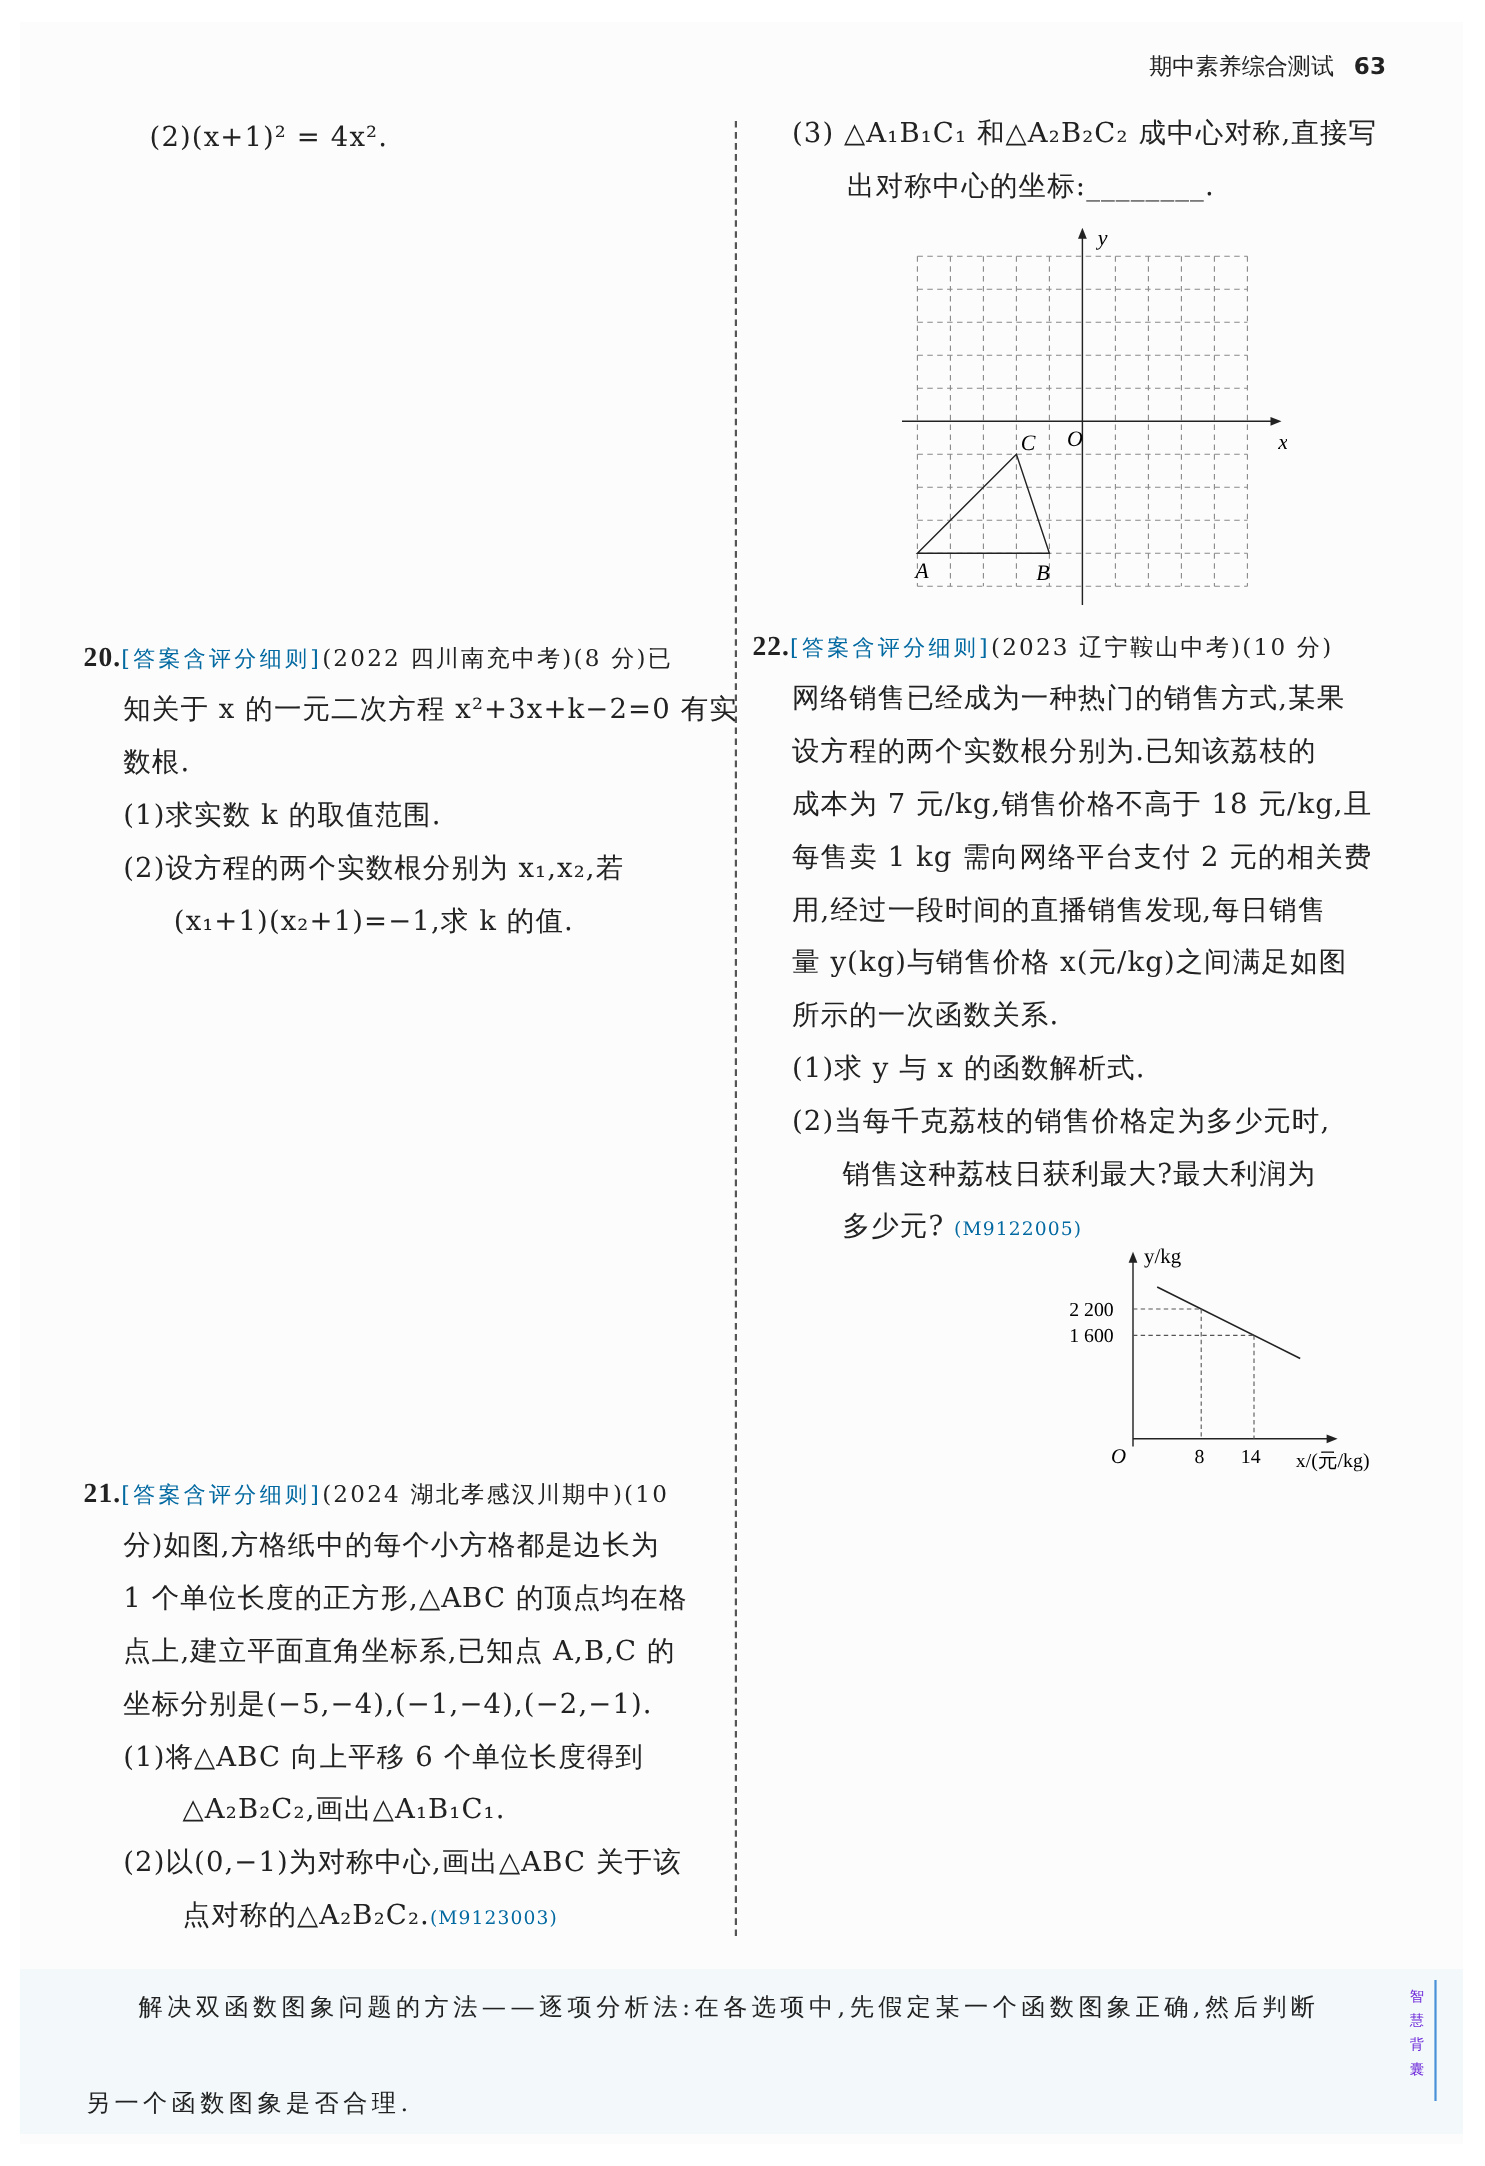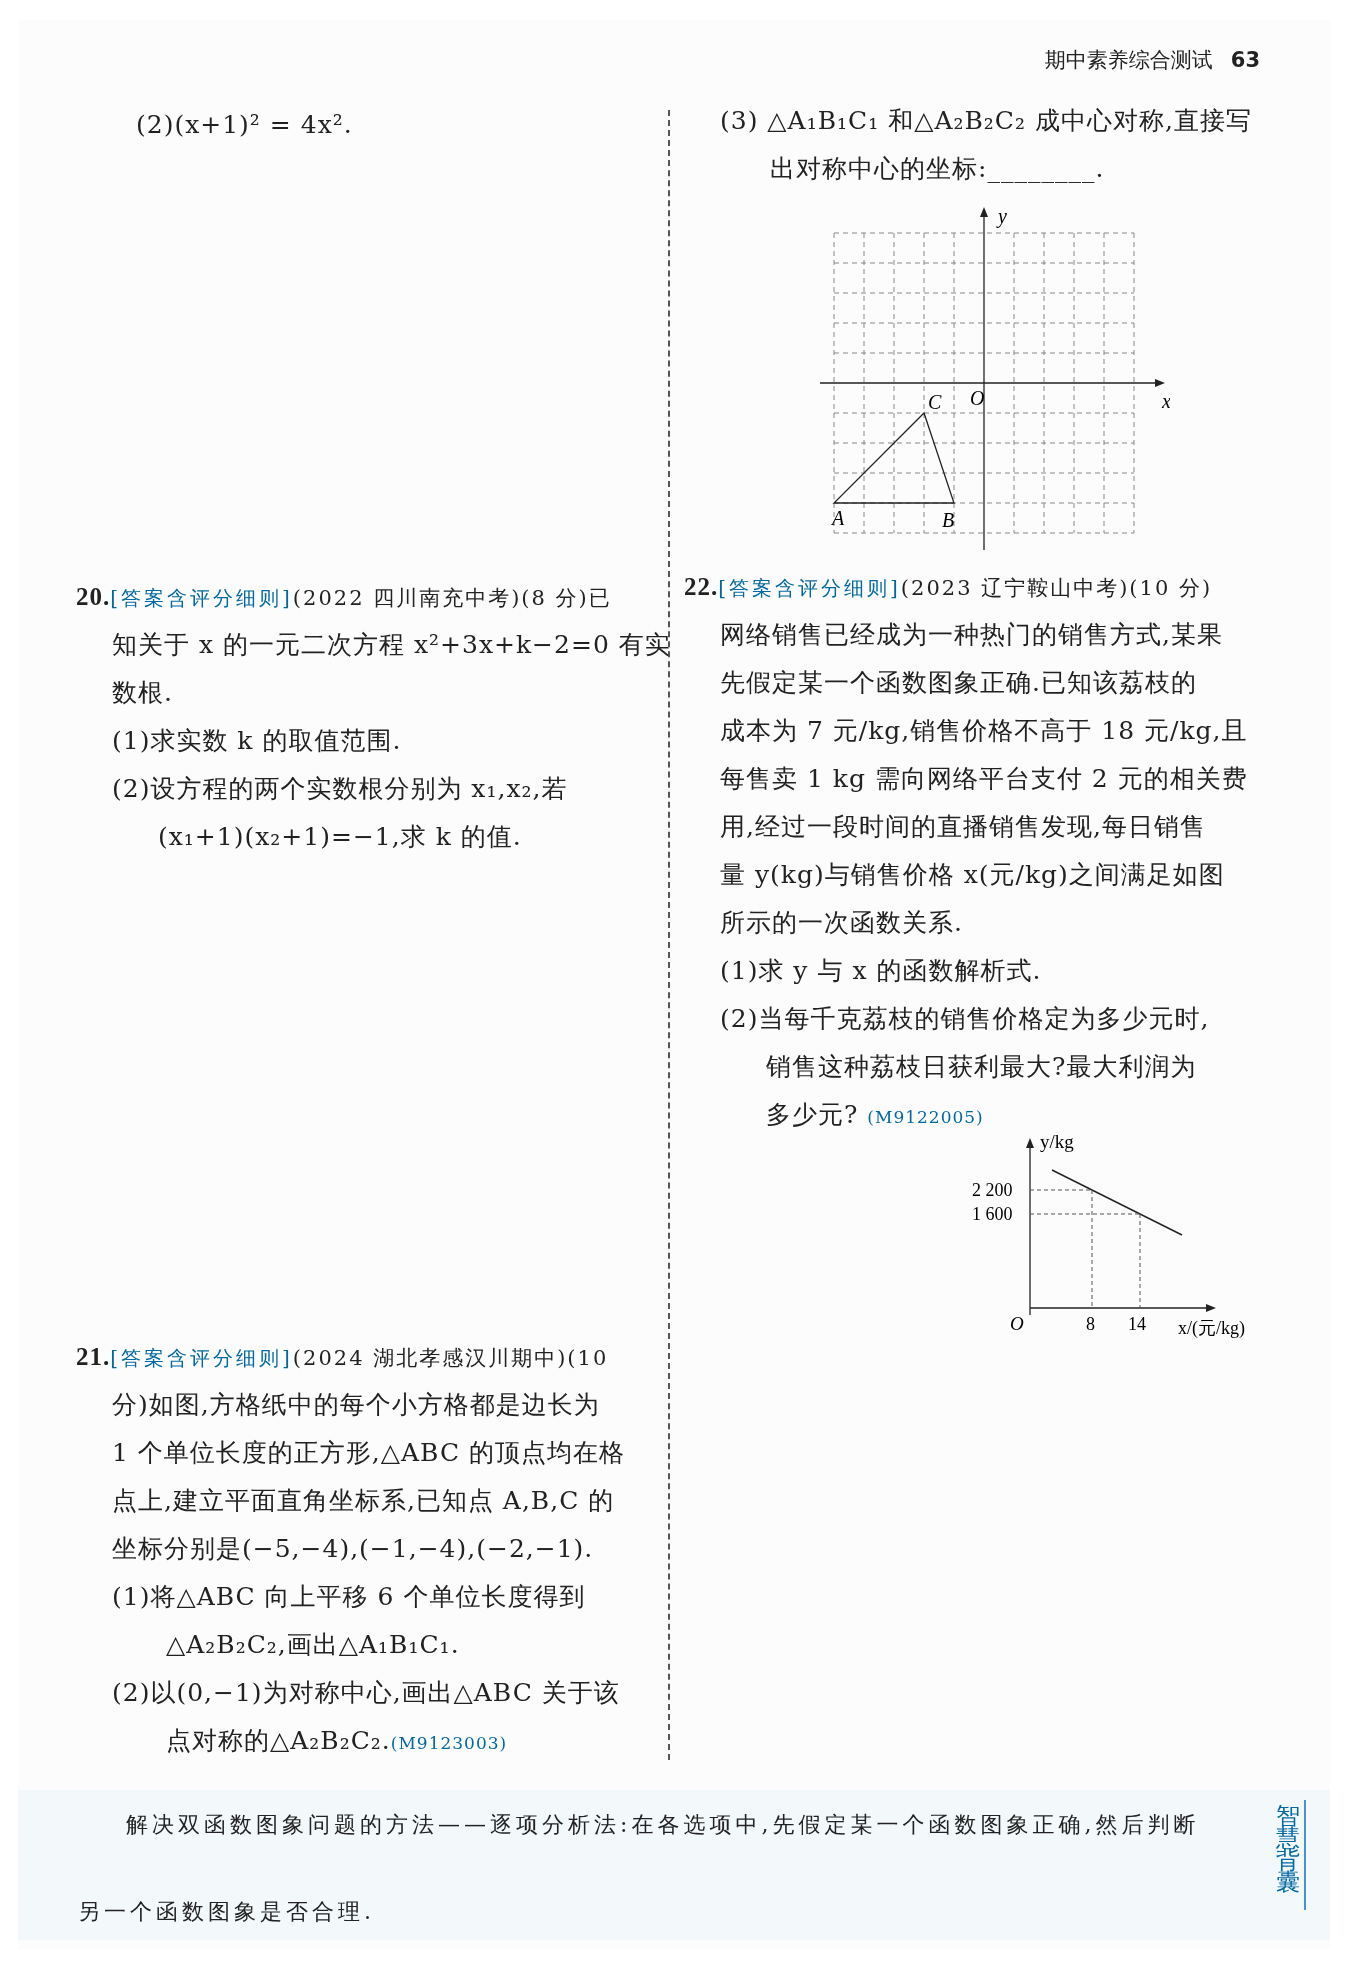--- a/index.html
+++ b/index.html
@@ -9,21 +9,21 @@
   .header{position:absolute;right:90px;top:46px;font-family:"DejaVu Sans","Liberation Sans",sans-serif;font-size:21px;color:#222;}
   .header .pn{font-weight:bold;margin-left:18px;}
   .divider{position:absolute;left:668px;top:110px;height:1650px;border-left:2px dashed #555;}
   .line{position:absolute;font-size:25px;line-height:34px;white-space:nowrap;letter-spacing:1px;}
   .qnum{font-weight:bold;font-family:"Liberation Serif",serif;}
   .tag{color:#0369a1;font-size:20px;letter-spacing:3px;}
   .code{color:#0369a1;font-size:17px;}
   .src{font-size:21px;letter-spacing:2px;}
   .footer{position:absolute;left:18px;top:1790px;width:1312px;height:150px;background:#f3f9fb;}
   .foot-line{position:absolute;font-size:22px;letter-spacing:4px;white-space:nowrap;color:#222;}
-  .side-label{position:absolute;right:50px;top:1805px;width:24px;font-family:"DejaVu Sans",sans-serif;color:#0369a1;font-size:24px;line-height:22px;text-align:center;}
+  .side-label{position:absolute;right:50px;top:1805px;width:24px;font-family:"DejaVu Sans",sans-serif;color:#6d28d9;font-size:13px;line-height:22px;text-align:center;}
   .side-bar{position:absolute;right:44px;top:1800px;height:110px;border-left:2px solid #4a90d9;}
   svg text{font-family:"Liberation Serif",serif;}
 </style>
 </head>
 <body>
 
 <div class="page"></div>
 
 <div class="header">
   <span>期中素养综合测试</span><span class="pn">63</span>
@@ -78,21 +78,21 @@
 <div class="line" style="left:112px;top:628px;">知关于 x 的一元二次方程 x²+3x+k−2=0 有实</div>
 <div class="line" style="left:112px;top:676px;">数根.</div>
 <div class="line" style="left:112px;top:724px;">(1)求实数 k 的取值范围.</div>
 <div class="line" style="left:112px;top:772px;">(2)设方程的两个实数根分别为 x₁,x₂,若</div>
 <div class="line" style="left:158px;top:820px;">(x₁+1)(x₂+1)=−1,求 k 的值.</div>
 
 <div class="line" style="left:684px;top:570px;">
   <span class="qnum">22.</span><span class="tag">[答案含评分细则]</span><span class="src">(2023 辽宁鞍山中考)(10 分)</span>
 </div>
 <div class="line" style="left:720px;top:618px;">网络销售已经成为一种热门的销售方式,某果</div>
-<div class="line" style="left:720px;top:666px;">先假定某一个函数图象正确.已知该荔枝的</div>
+<div class="line" style="left:720px;top:666px;">设方程的两个实数根分别为.已知该荔枝的</div>
 <div class="line" style="left:720px;top:714px;">成本为 7 元/kg,销售价格不高于 18 元/kg,且</div>
 <div class="line" style="left:720px;top:762px;">每售卖 1 kg 需向网络平台支付 2 元的相关费</div>
 <div class="line" style="left:720px;top:810px;">用,经过一段时间的直播销售发现,每日销售</div>
 <div class="line" style="left:720px;top:858px;">量 y(kg)与销售价格 x(元/kg)之间满足如图</div>
 <div class="line" style="left:720px;top:906px;">所示的一次函数关系.</div>
 <div class="line" style="left:720px;top:954px;">(1)求 y 与 x 的函数解析式.</div>
 <div class="line" style="left:720px;top:1002px;">(2)当每千克荔枝的销售价格定为多少元时,</div>
 <div class="line" style="left:766px;top:1050px;">销售这种荔枝日获利最大?最大利润为</div>
 <div class="line" style="left:766px;top:1098px;">
   <span>多少元?</span> <span class="code">(M9122005)</span>

